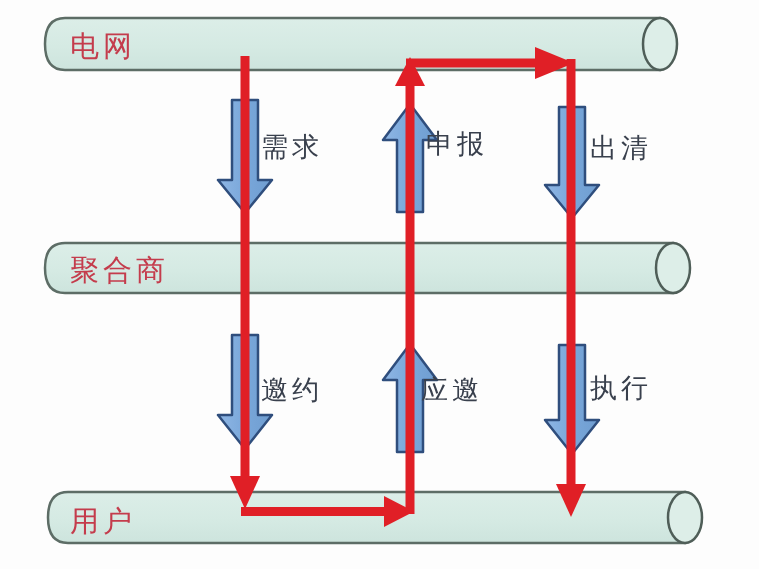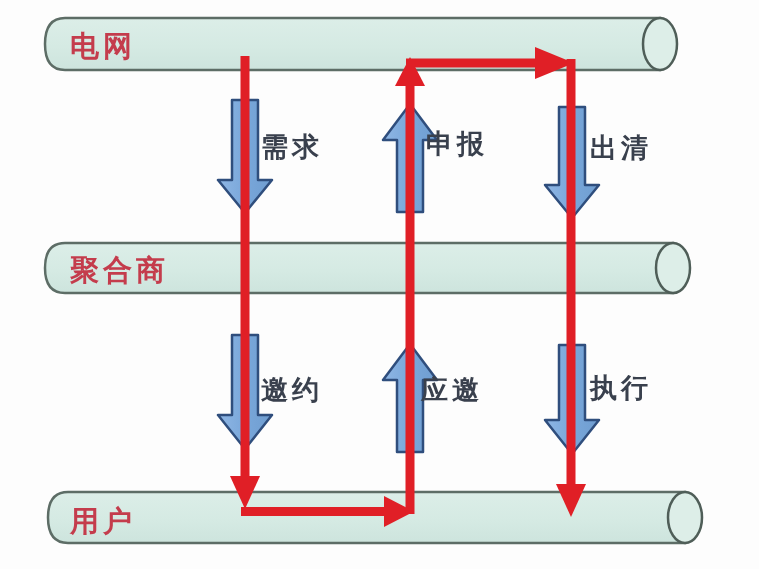--- a/index.html
+++ b/index.html
@@ -1,20 +1,19 @@
 <!DOCTYPE html>
 <html><head>
 <meta charset="utf-8">
 <style>
   html, body { margin: 0; padding: 0; background: #ffffff; }
   .stage {
     width: 759px; height: 569px; position: relative;
     background: #fdfdfd; overflow: hidden;
     font-family: "DejaVu Serif", "Liberation Serif", serif;
-    font-weight: bold;
   }
   svg { display: block; }
   .layer-label {
     font-size: 29px; letter-spacing: 4px;
     fill: #c43c4c;
     font-family: "DejaVu Serif", "Liberation Serif", serif;
   }
   .flow-label {
     font-size: 27px; letter-spacing: 4px;
     fill: #39404d;

